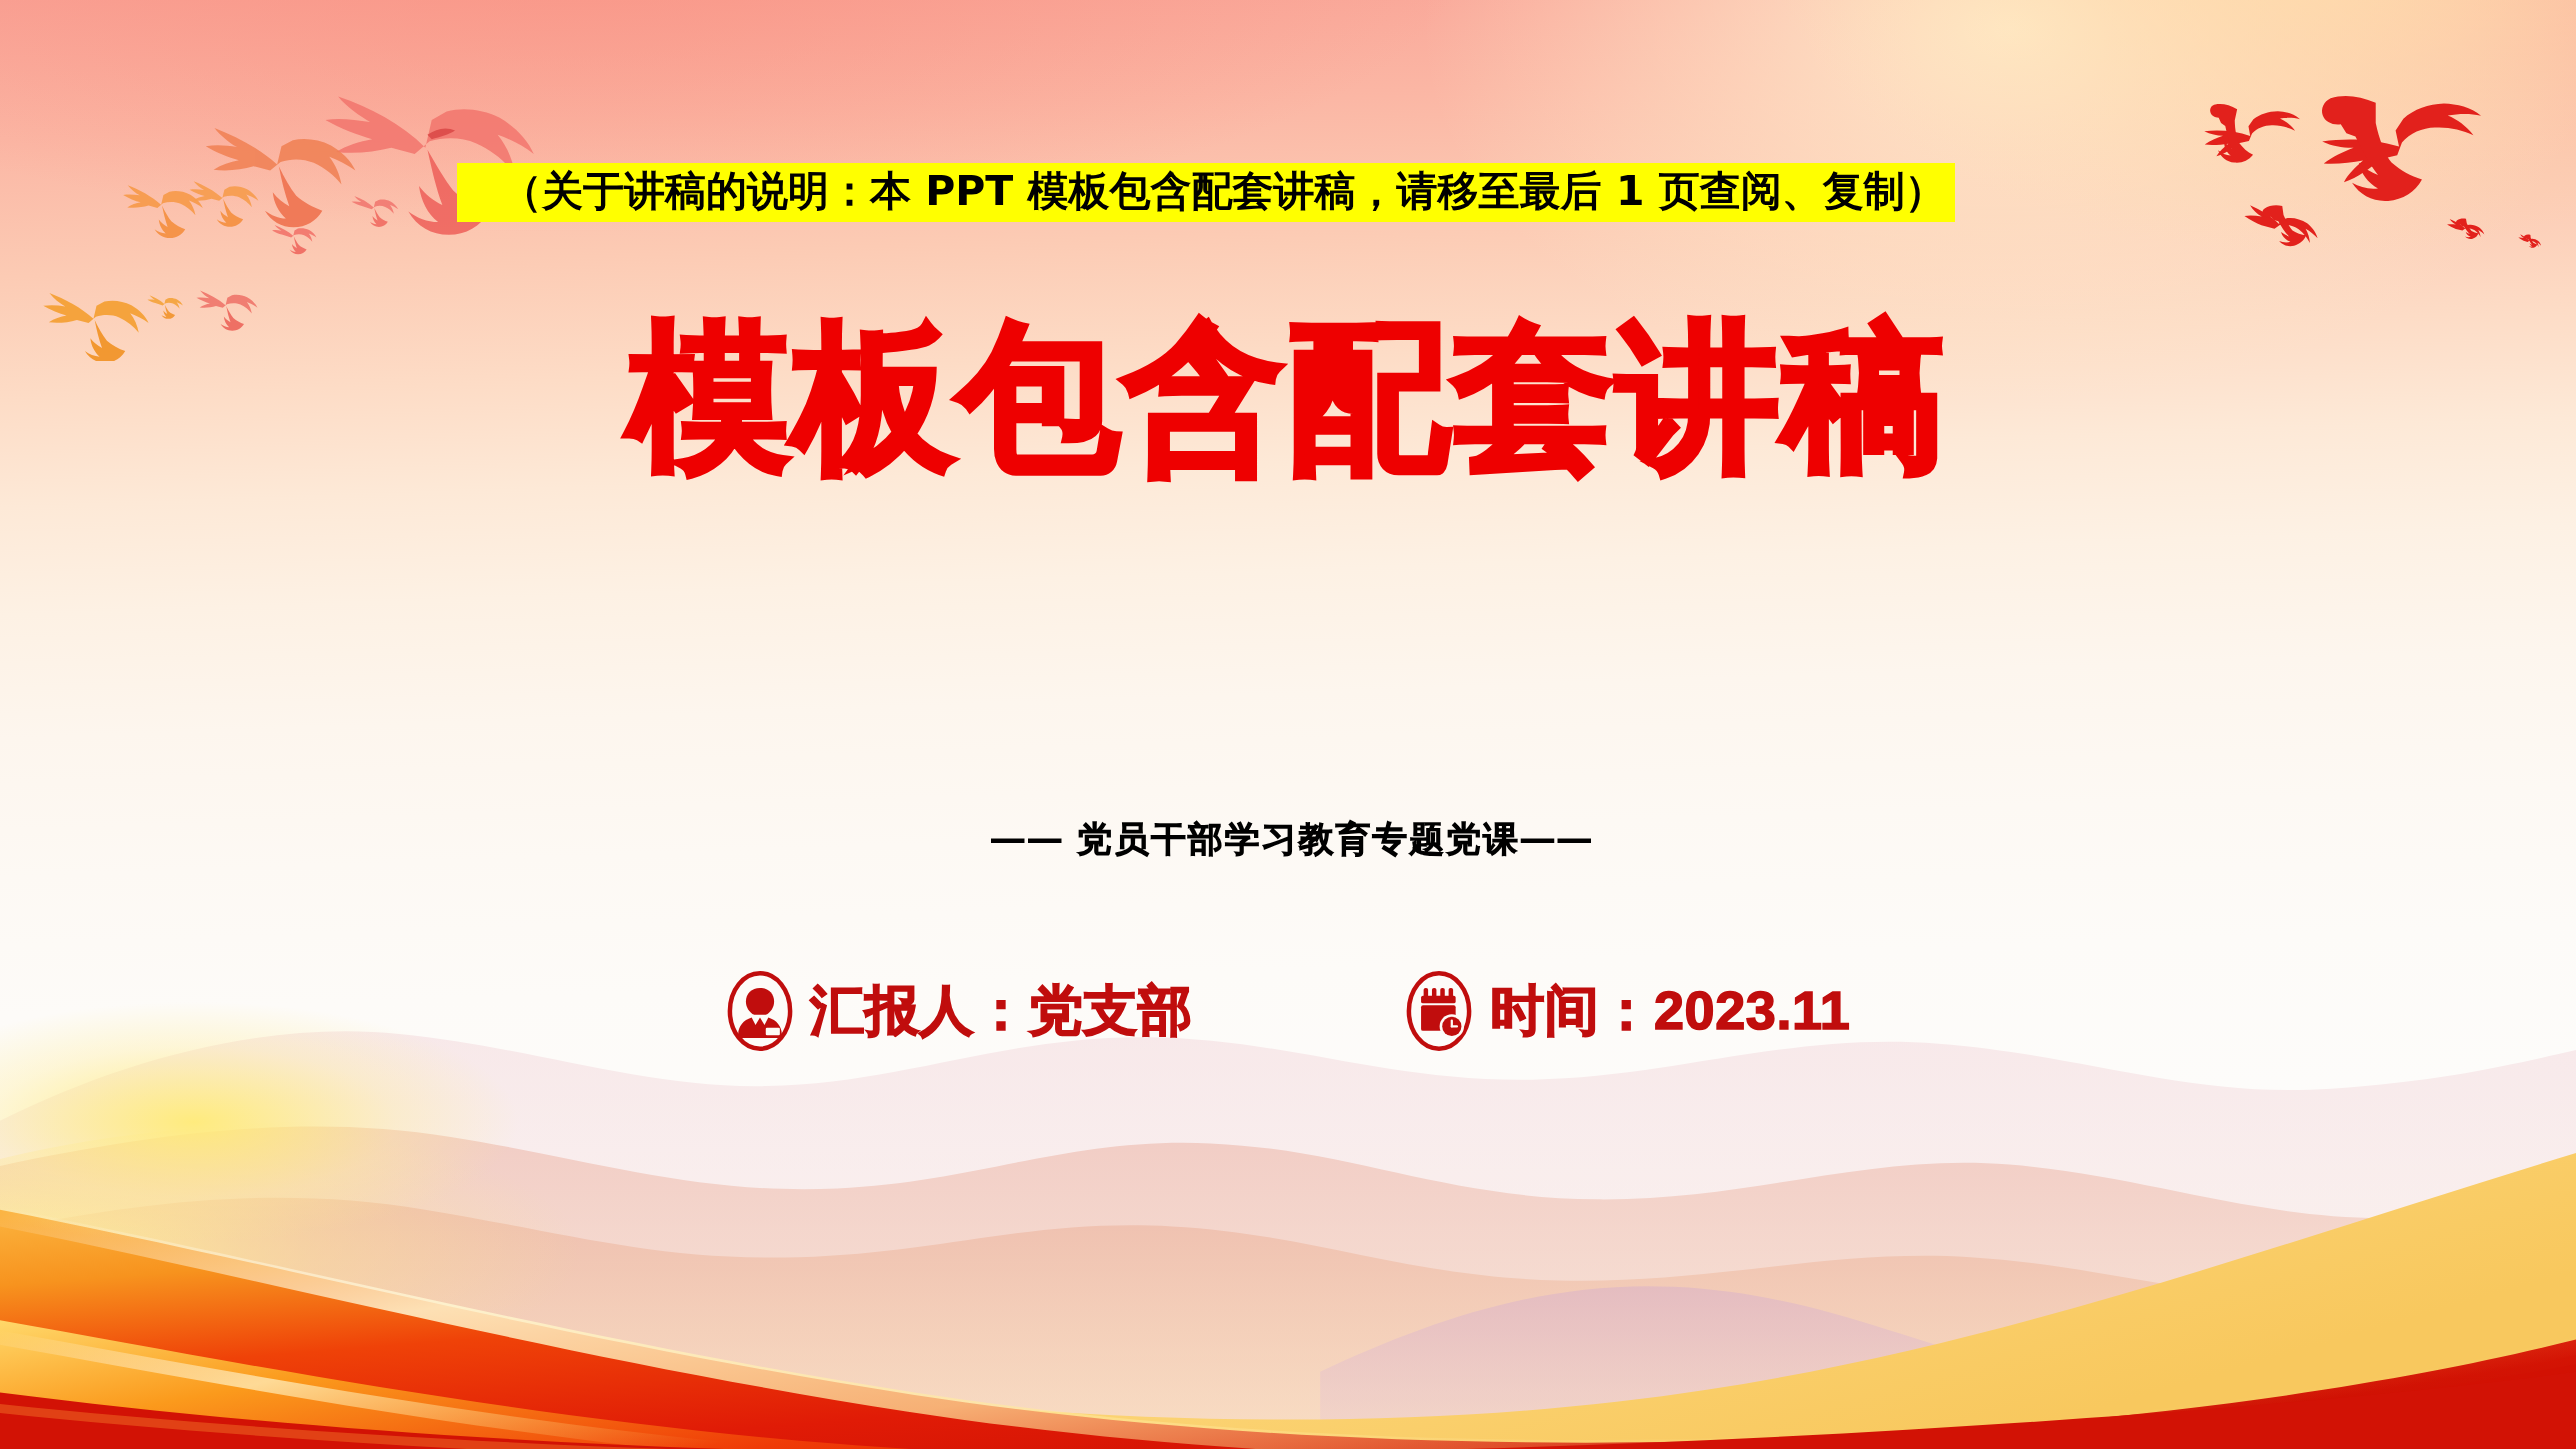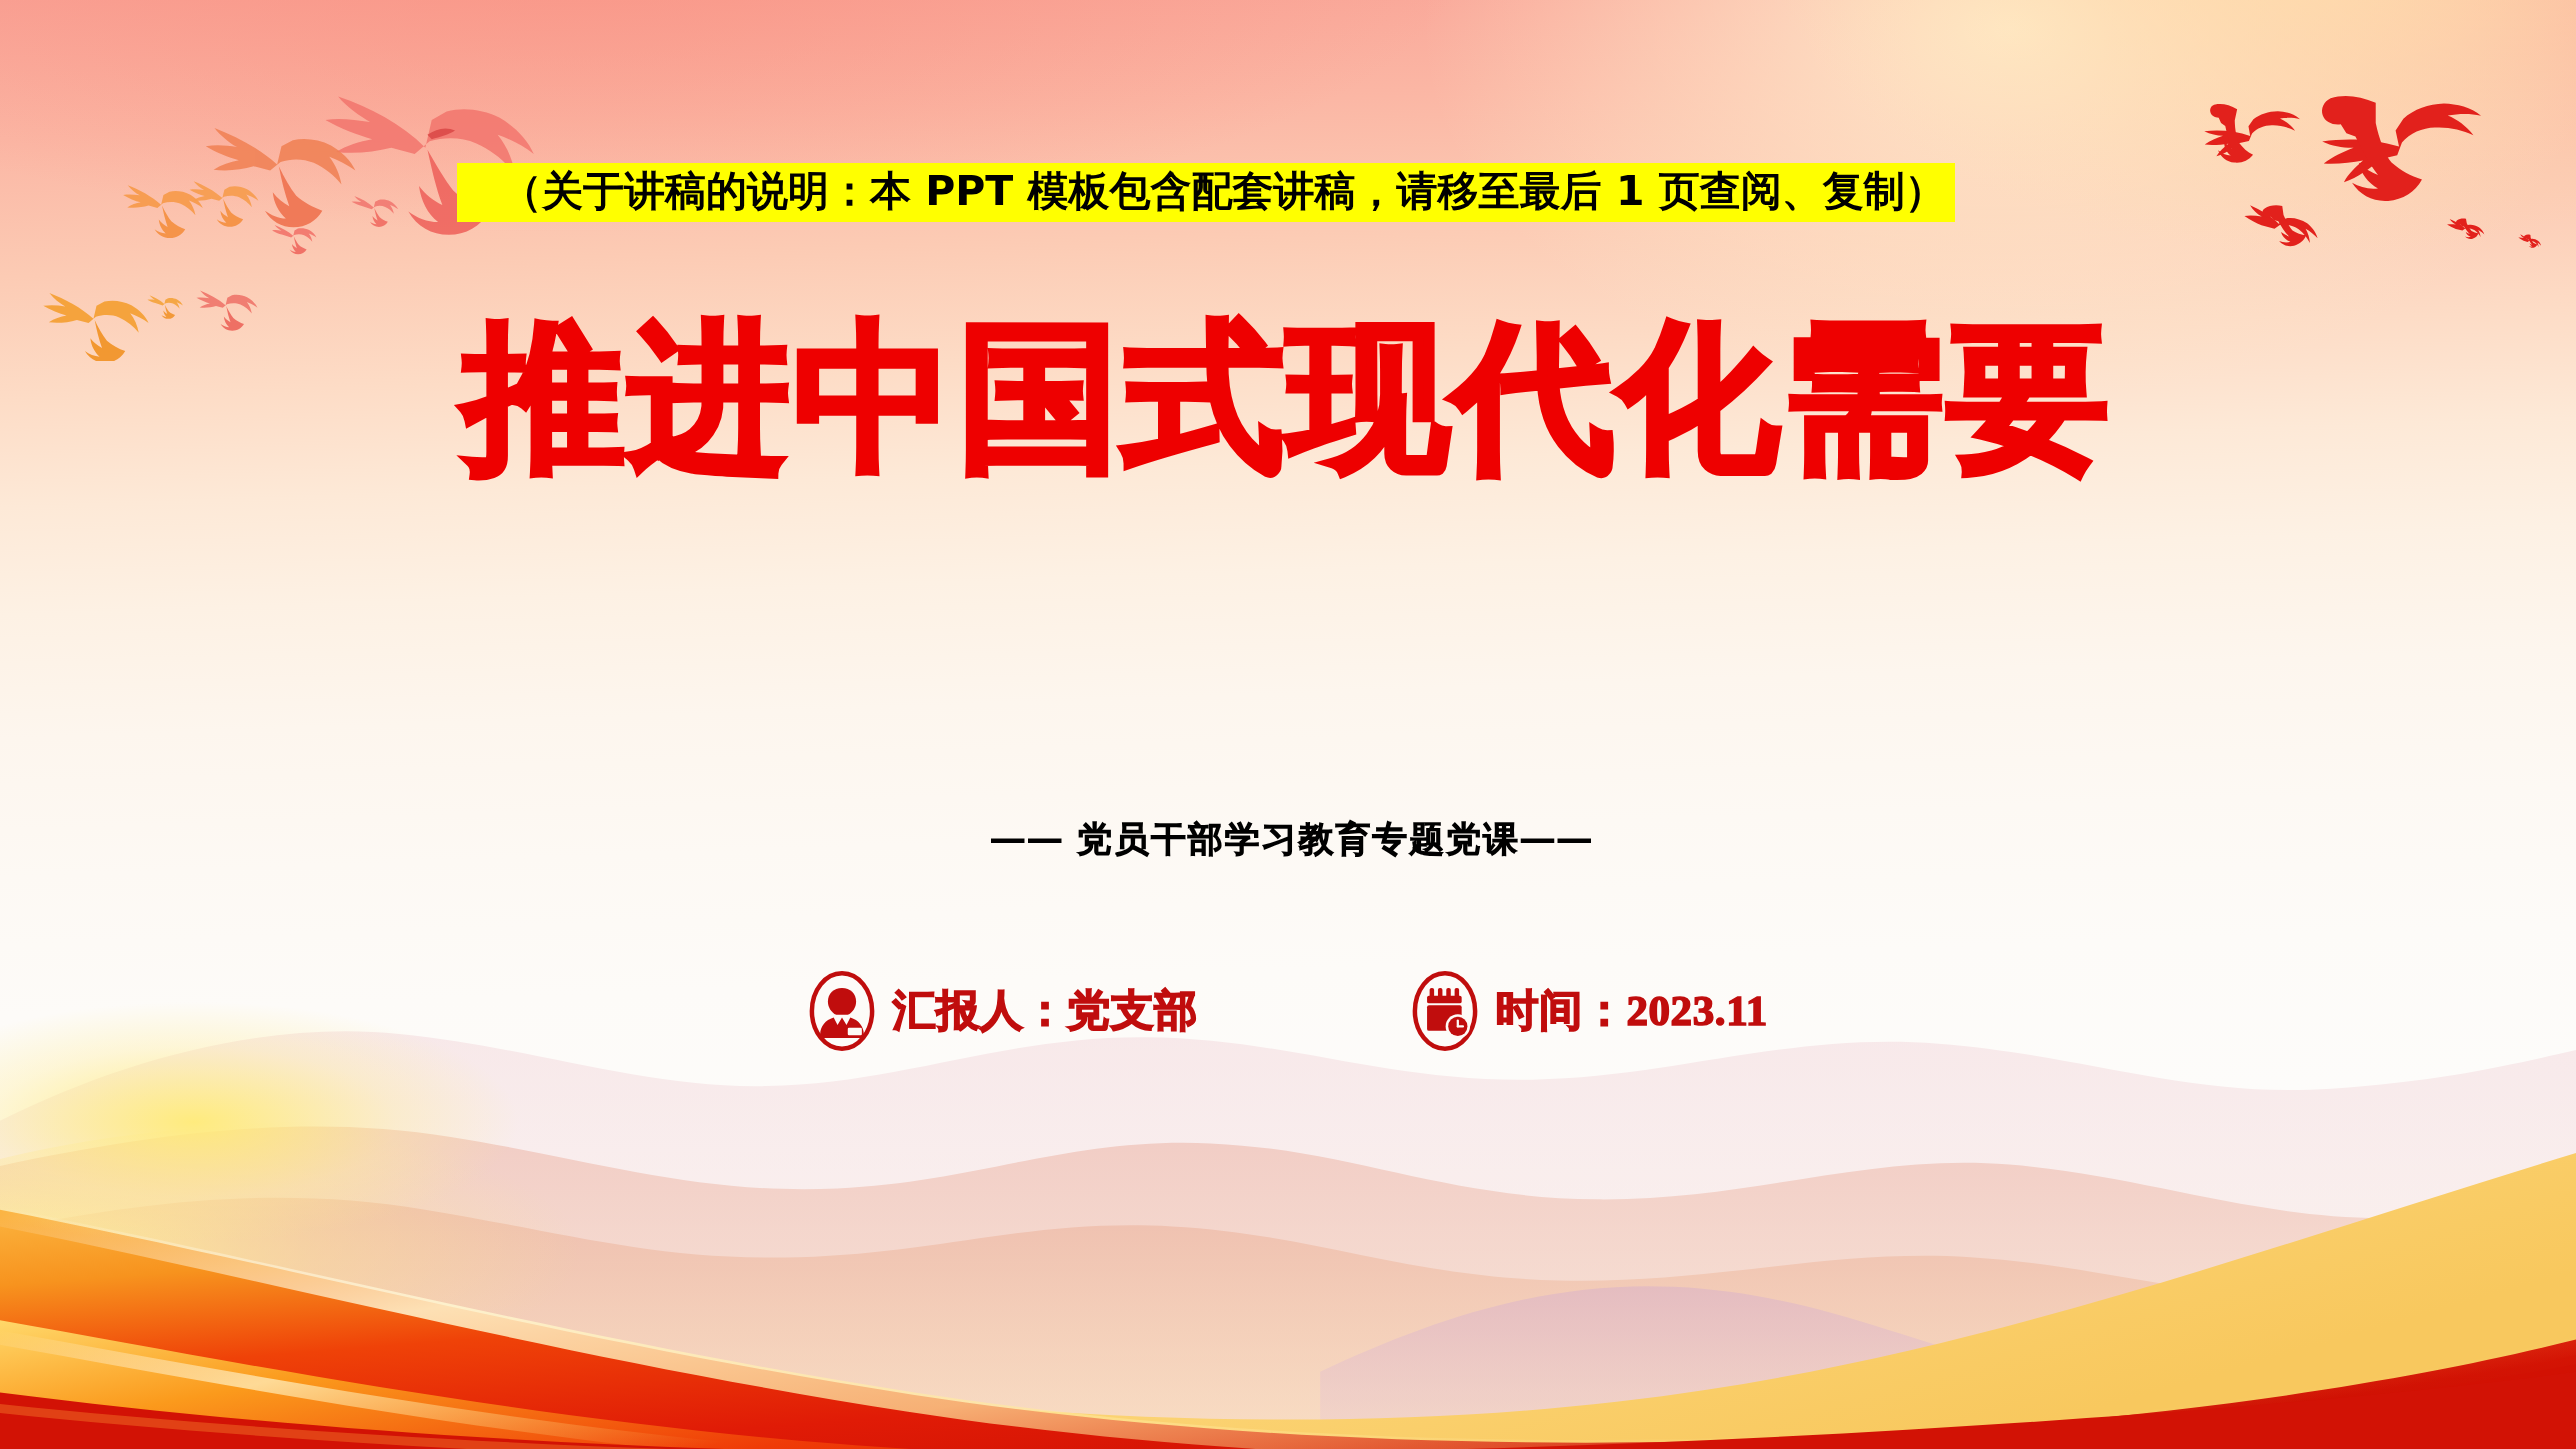--- a/index.html
+++ b/index.html
@@ -91,24 +91,24 @@
   .meta-row{
     position:absolute;top:970px;left:0;width:100%;
     display:flex;justify-content:center;align-items:center;
     gap:213px;
   }
   .meta-item{display:flex;align-items:center;gap:16.7px;}
   .meta-icon{width:68px;height:82px;flex:0 0 auto;}
   .meta-text{
     color:#c00d0d;
     font-weight:900;
-    font-size:43px;
+    font-size:54px;
     letter-spacing:0.6px;
     white-space:nowrap;
-    font-family:Liberation Serif, serif;
+    font-family:Liberation Sans, sans-serif;
     -webkit-text-stroke:1.6px #c00d0d;
   }
 
   
   .scenery{position:absolute;left:0;bottom:0;width:100%;height:489px;overflow:hidden;pointer-events:none;}
   .scenery svg{position:absolute;left:0;bottom:0;width:100%;height:100%;}
 
   .glow-left{
     position:absolute;left:-77px;bottom:193px;width:902px;height:335px;
     background:radial-gradient(ellipse 451px 167px at 30% 60%, rgba(255,235,120,0.95) 0%, rgba(255,236,150,0.35) 45%, rgba(255,240,180,0) 72%);
@@ -205,21 +205,21 @@
         </g>
       </g>
     </svg>
   </div>
 
   <div class="note-banner">
     <span class="txt">（关于讲稿的说明：本 PPT 模板包含配套讲稿，请移至最后 1 页查阅、复制）</span>
   </div>
 
   <div class="title-wrap">
-    <div class="title-line">推进中国式现代化需要</div>
+    <div class="title-line">模板包含配套讲稿</div>
   </div>
 
   <div class="subtitle">—— 党员干部学习教育专题党课——</div>
 
   <div class="meta-row">
 
     <div class="meta-item">
       <span class="meta-icon">
         <svg viewBox="0 0 106 128" width="68" height="82" xmlns="http://www.w3.org/2000/svg">
           <ellipse cx="53" cy="64" rx="47" ry="59" fill="none" stroke="#c00d0d" stroke-width="7"></ellipse>

